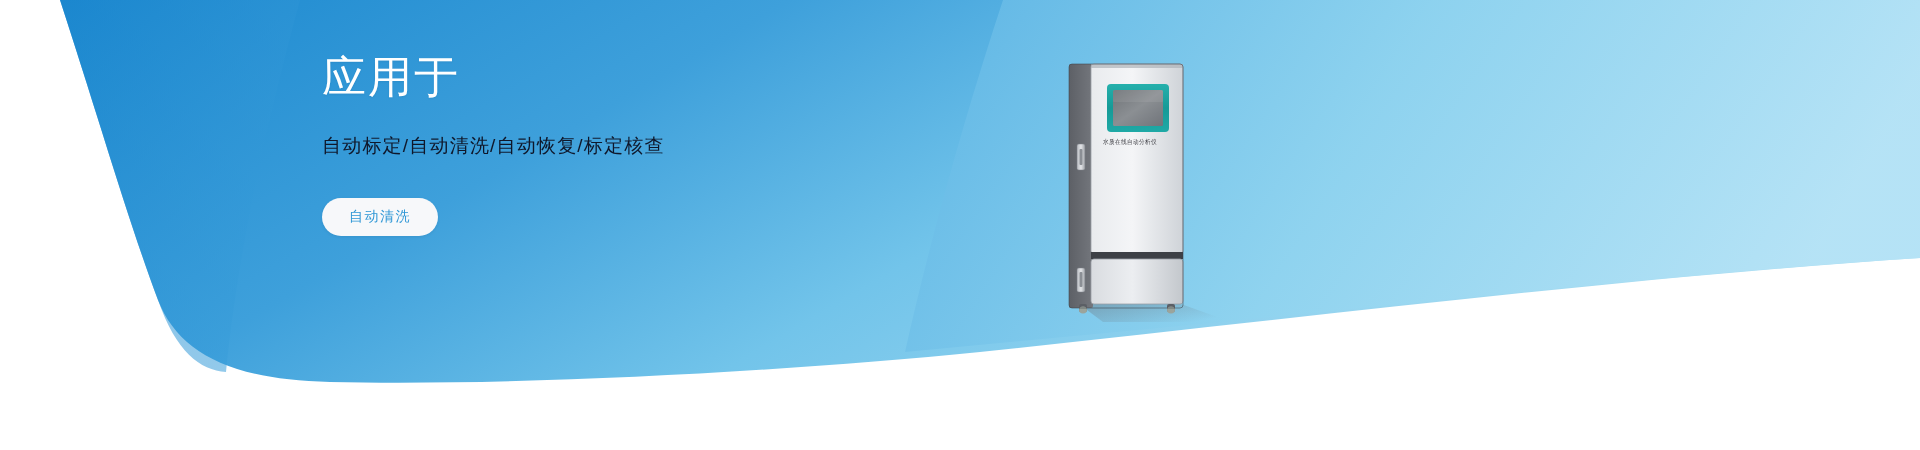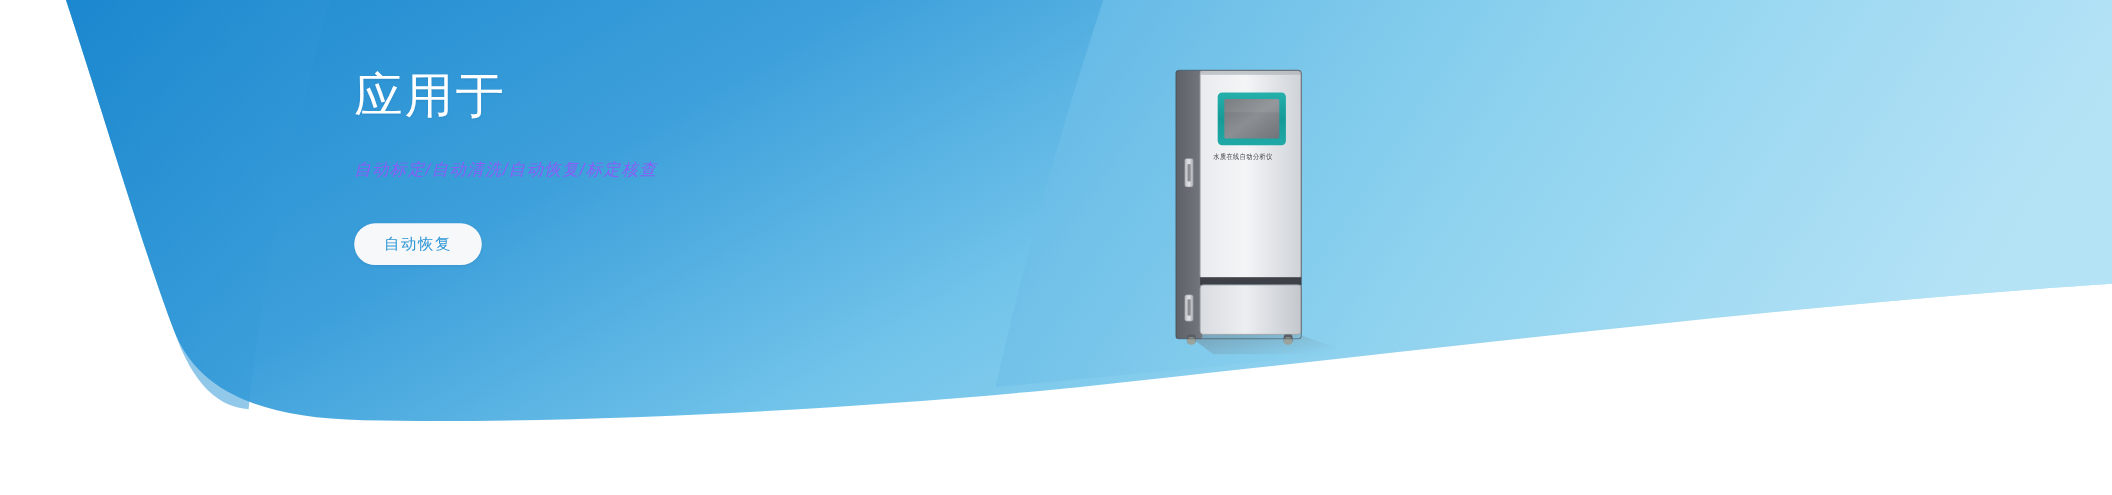--- a/index.html
+++ b/index.html
@@ -31,33 +31,31 @@
     z-index:5;
   }
   .headline{
     color:#ffffff;
     font-size:44px;
     line-height:1.30;
     font-weight:400;
     letter-spacing:2px;
     text-shadow:0 1px 2px rgba(0,60,110,.10);
     white-space:nowrap;
-    margin-top:11px;
   }
   .headline-line2{ margin-top:2px; }
 
   .subhead{
     margin-top:28px;
-    color:#8b5cf6;
-    font-size:15px;
+    color:#0f172a;
+    font-size:19px;
     letter-spacing:1.2px;
     line-height:1.4;
     font-weight:400;
     white-space:nowrap;
-    font-style:italic;
   }
 
   .cta{
     display:inline-flex;
     align-items:center; justify-content:center;
     margin-top:38px;
     width:116px; height:38px;
     background:#f7f8fa;
     color:#2f97d6;
     font-size:14px;
@@ -137,21 +135,21 @@
              C 262 140, 236 268, 226 372
              C 200 370, 176 352, 158 300
              C 130 226, 96 110, 60 0 Z"></path>
   </svg>
 
   <div class="copy">
     <div class="headline">应用于</div>
 
     <div class="subhead">自动标定/自动清洗/自动恢复/标定核查</div>
 
-    <button class="cta" type="button">自动恢复</button>
+    <button class="cta" type="button">自动清洗</button>
   </div>
 
   <div class="product">
     <svg viewBox="0 0 130 254" preserveAspectRatio="xMidYMid meet">
       <defs>
         <linearGradient id="doorG" x1="0" y1="0" x2="1" y2="0">
           <stop offset="0" stop-color="#e9ebee"></stop>
           <stop offset="0.45" stop-color="#f4f5f7"></stop>
           <stop offset="1" stop-color="#cfd3d8"></stop>
         </linearGradient>

